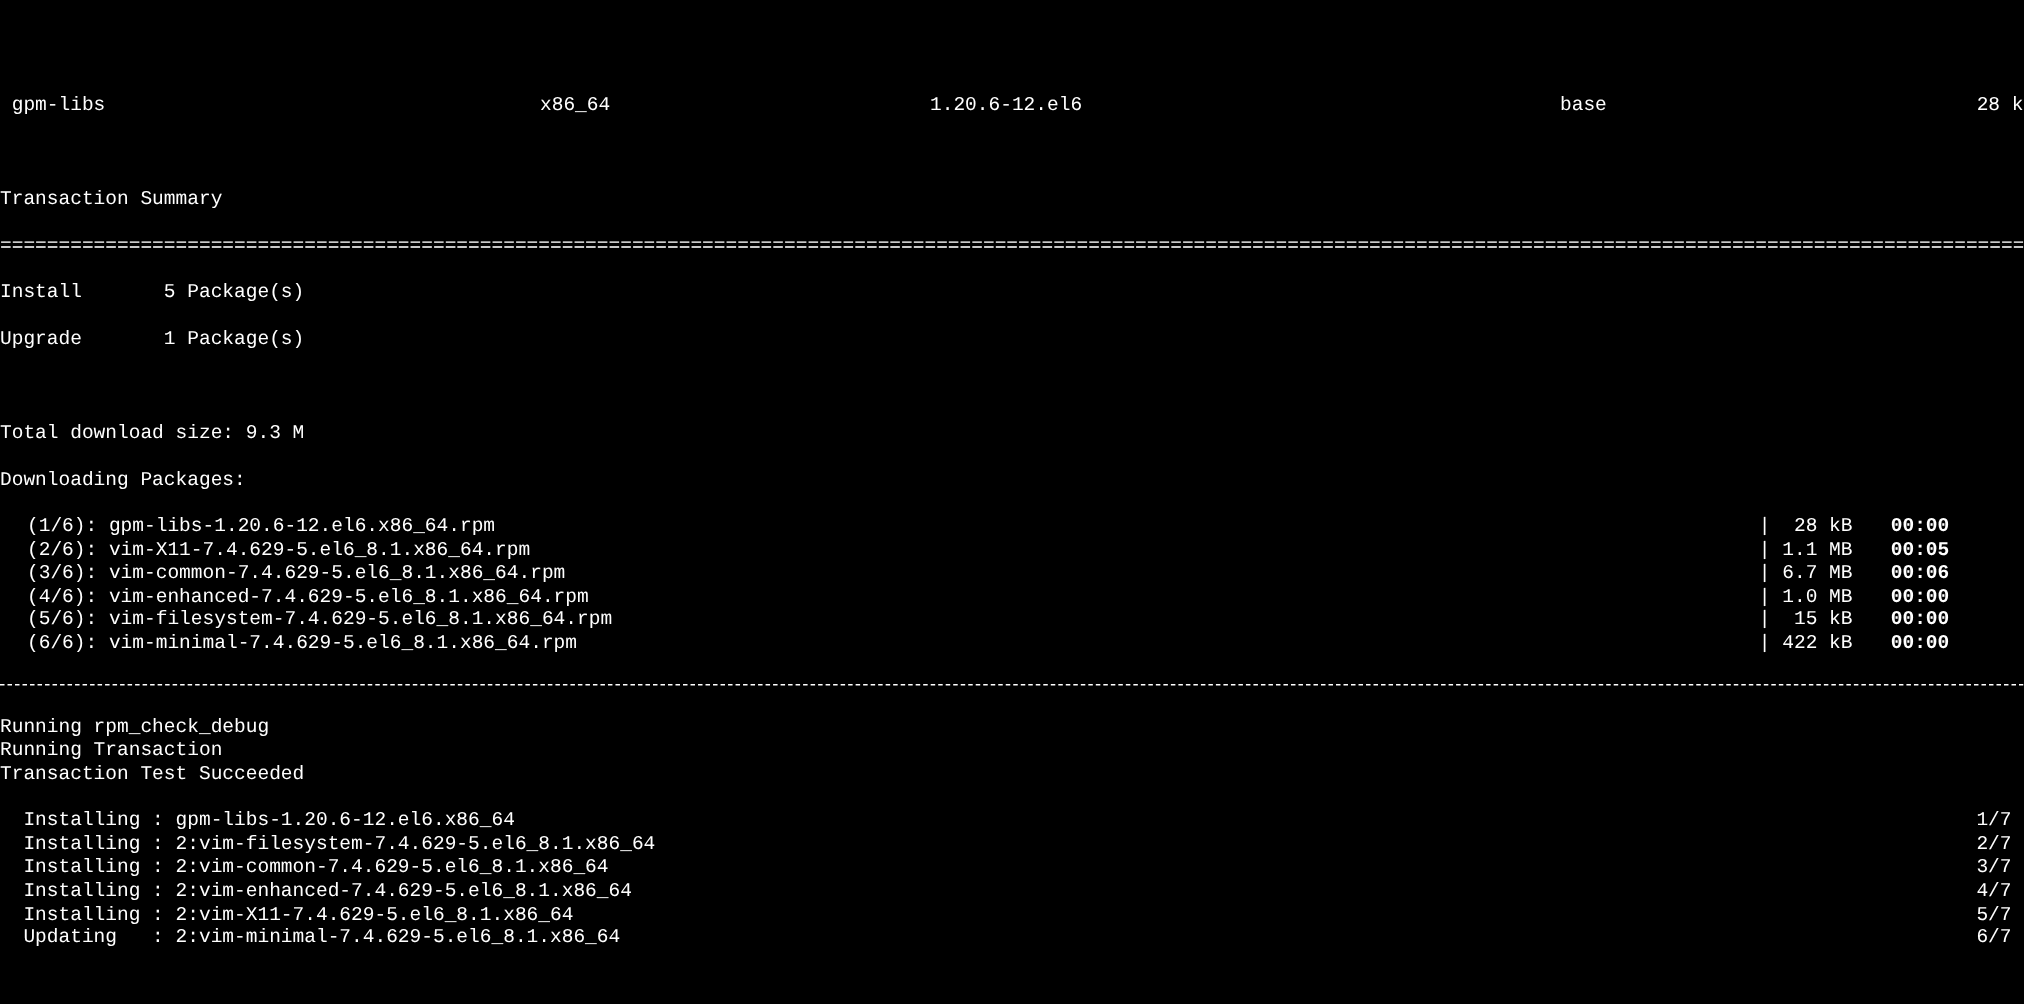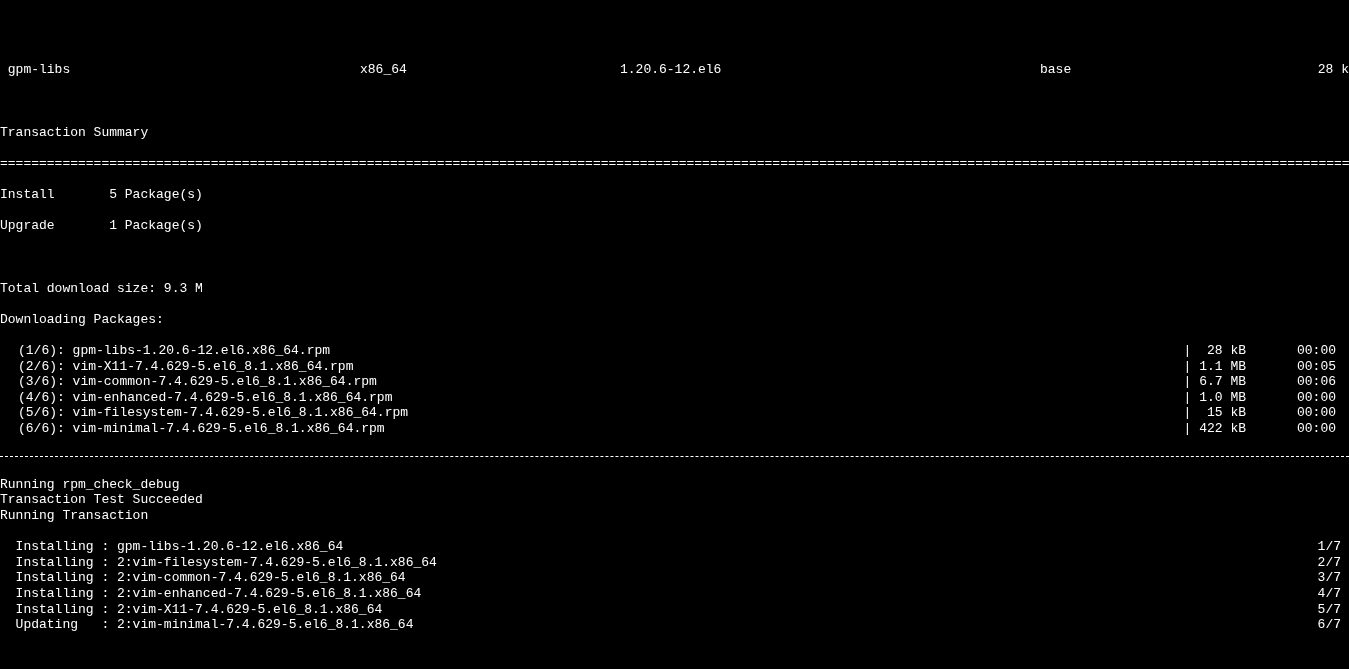--- a/index.html
+++ b/index.html
@@ -33,21 +33,21 @@
     .line-double {
       letter-spacing: 0;
       overflow: hidden;
       white-space: nowrap;
     }
     .dl-row {
       display: flex;
     }
     .dl-name { flex: 1 1 auto; padding-left: 18px; }
     .dl-size { width: 70px; text-align: right; flex: 0 0 auto; }
-    .dl-time { width: 90px; text-align: right; flex: 0 0 auto; padding-right: 13px;}
+    .dl-time { width: 90px; text-align: center; flex: 0 0 auto; padding-right: 24px; font-weight: bold;}
     .action-row {
       display: flex;
     }
     .action-left { flex: 1 1 auto; }
     .action-right { width: 50px; text-align: right; flex: 0 0 auto; padding-right: 8px;}
   </style>
 </head>
 <body>
 
 
@@ -58,21 +58,21 @@
 <div> </div>
 <div>Transaction Summary</div>
 <div class="line-double">=========================================================================================================================================================================================</div>
 <div>Install       5 Package(s)</div>
 <div>Upgrade       1 Package(s)</div>
 <div> </div>
 <div>Total download size: 9.3 M</div>
 <div>Downloading Packages:</div>
 <div id="download-rows"><div class="dl-row"><span class="dl-name">(1/6): gpm-libs-1.20.6-12.el6.x86_64.rpm</span><span class="dl-size">|  28 kB</span><span class="dl-time">00:00</span></div><div class="dl-row"><span class="dl-name">(2/6): vim-X11-7.4.629-5.el6_8.1.x86_64.rpm</span><span class="dl-size">| 1.1 MB</span><span class="dl-time">00:05</span></div><div class="dl-row"><span class="dl-name">(3/6): vim-common-7.4.629-5.el6_8.1.x86_64.rpm</span><span class="dl-size">| 6.7 MB</span><span class="dl-time">00:06</span></div><div class="dl-row"><span class="dl-name">(4/6): vim-enhanced-7.4.629-5.el6_8.1.x86_64.rpm</span><span class="dl-size">| 1.0 MB</span><span class="dl-time">00:00</span></div><div class="dl-row"><span class="dl-name">(5/6): vim-filesystem-7.4.629-5.el6_8.1.x86_64.rpm</span><span class="dl-size">|  15 kB</span><span class="dl-time">00:00</span></div><div class="dl-row"><span class="dl-name">(6/6): vim-minimal-7.4.629-5.el6_8.1.x86_64.rpm</span><span class="dl-size">| 422 kB</span><span class="dl-time">00:00</span></div></div>
 <div class="line-full"></div>
-<div id="check-lines"><div>Running rpm_check_debug</div><div>Transaction Test Succeeded</div><div>Running Transaction</div></div>
+<div id="check-lines"><div>Running rpm_check_debug</div><div>Running Transaction</div><div>Transaction Test Succeeded</div></div>
 <div id="action-rows"><div class="action-row"><span class="action-left">  Installing : gpm-libs-1.20.6-12.el6.x86_64</span><span class="action-right">1/7</span></div><div class="action-row"><span class="action-left">  Installing : 2:vim-filesystem-7.4.629-5.el6_8.1.x86_64</span><span class="action-right">2/7</span></div><div class="action-row"><span class="action-left">  Installing : 2:vim-common-7.4.629-5.el6_8.1.x86_64</span><span class="action-right">3/7</span></div><div class="action-row"><span class="action-left">  Installing : 2:vim-enhanced-7.4.629-5.el6_8.1.x86_64</span><span class="action-right">4/7</span></div><div class="action-row"><span class="action-left">  Installing : 2:vim-X11-7.4.629-5.el6_8.1.x86_64</span><span class="action-right">5/7</span></div><div class="action-row"><span class="action-left">  Updating   : 2:vim-minimal-7.4.629-5.el6_8.1.x86_64</span><span class="action-right">6/7</span></div></div>
 
 
 
 
 
 
 
 </div>
 

